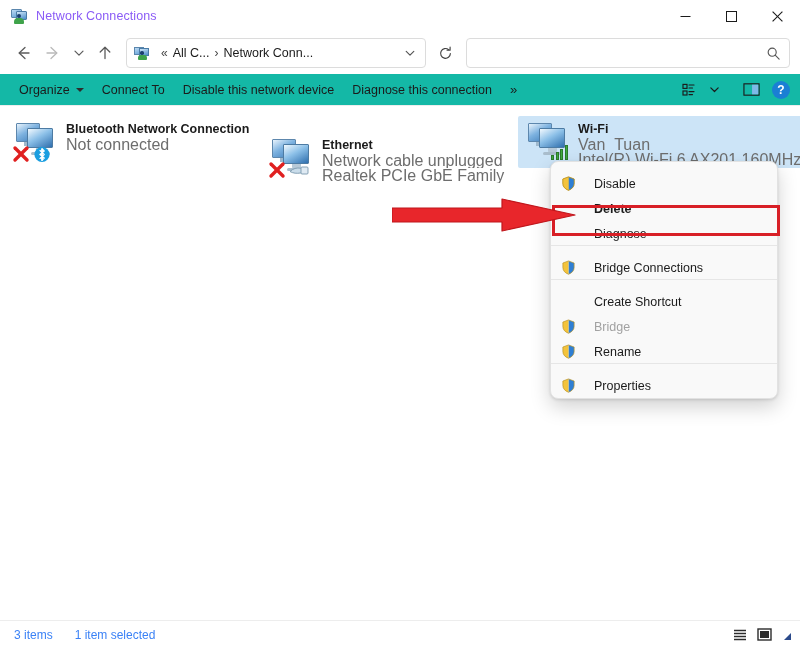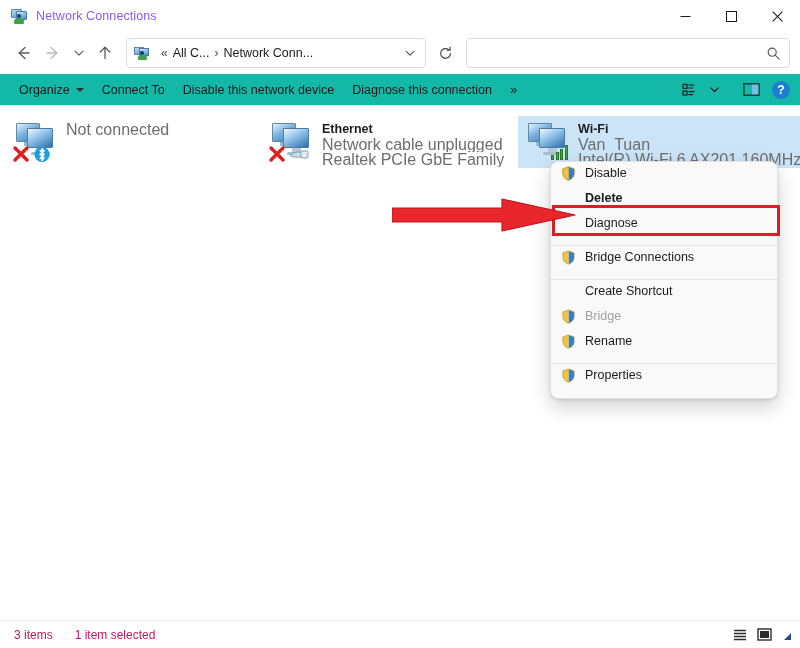--- a/index.html
+++ b/index.html
@@ -242,24 +242,25 @@
     background:#f9f9f9;
     border:1px solid #e2e2e2;
     border-radius:8px;
     box-shadow: 0 8px 20px rgba(0,0,0,.18), 0 1px 3px rgba(0,0,0,.12);
     padding: 4px 0 5px 0;
     z-index: 40;
     overflow:hidden;
   }
   .mi {
     height: 25px;
-    display:flex; align-items:flex-start;
+    display:flex; align-items:flex-end;
     padding: 0 10px 0 8px;
     font-size:12.5px; color:#1b1b1b;
     position:relative;
+    gap:9px;
   }
   .mi.disabled { color:#a2a2a2; }
   .mi-bold { font-weight:bold; }
   .mi-icon { width:18px; flex:none; margin-right:8px; display:flex; align-items:center; justify-content:center; }
   .mi-icon.blank { }
   .mi-sep { height:1px; background:#e6e6e6; margin: 4px 0; }
   .shield { width:15px; height:15px; display:block; }
 
   
   #status-highlight {
@@ -276,21 +277,21 @@
     pointer-events:none;
   }
 
   
   #statusbar {
     position:absolute; left:0; right:0; bottom:0; height:28px;
     background:#ffffff;
     border-top:1px solid #ededed;
     display:flex; align-items:center;
     padding: 0 8px 0 14px;
-    font-size:12px; color:#be185d;
+    font-size:12px; color:#3b82f6;
   }
   #status-items { margin-right:22px; }
   #status-spacer { flex:1; }
   .view-toggle {
     width:24px; height:22px; display:flex; align-items:center; justify-content:center;
     border-radius:3px; color:#2b2b2b;
   }
   #corner-grip { width:12px; height:12px; margin-left:4px; position:relative; }
 </style>
 </head>
@@ -443,25 +444,26 @@
       </div>
       <div class="bt-badge">
         <svg width="16" height="17" viewBox="0 0 16 17">
           <circle cx="8" cy="8.5" r="7.6" fill="#1a9ee0"></circle>
           <path d="M6 4.6 L10.2 8.5 L6 12.4 M8 2.8 L8 14.2 M10.2 8.5 L6 4.6 M6 12.4 L10.2 8.5" fill="none" stroke="#ffffff" stroke-width="1.35" stroke-linejoin="round" stroke-linecap="round"></path>
           <path d="M8 2.8 L10.2 5 L5.9 8.5 L10.2 12 L8 14.2 Z" fill="none" stroke="#ffffff" stroke-width="1.35" stroke-linejoin="round"></path>
         </svg>
       </div>
     </div>
     <div class="conn-text">
+      <div class="conn-name">Bluetooth Network Connection</div>
       <div class="conn-sub">Not connected</div>
     </div>
   </div>
 
-  <div class="conn-item" style="left:262px; top:0px;">
+  <div class="conn-item" style="left:262px; top:16px;">
     <div class="conn-icon">
       <div class="mon-back"></div>
         <div class="mon-back-stand"></div>
       <div class="mon-front"></div>
         <div class="mon-front-stand"></div>
         <div class="mon-front-base"></div>
       <div class="red-x">
         <svg width="18" height="18" viewBox="0 0 18 18">
           <line x1="3" y1="3" x2="15" y2="15" stroke="#e02020" stroke-width="3.4" stroke-linecap="round"></line>
           <line x1="15" y1="3" x2="3" y2="15" stroke="#e02020" stroke-width="3.4" stroke-linecap="round"></line>

